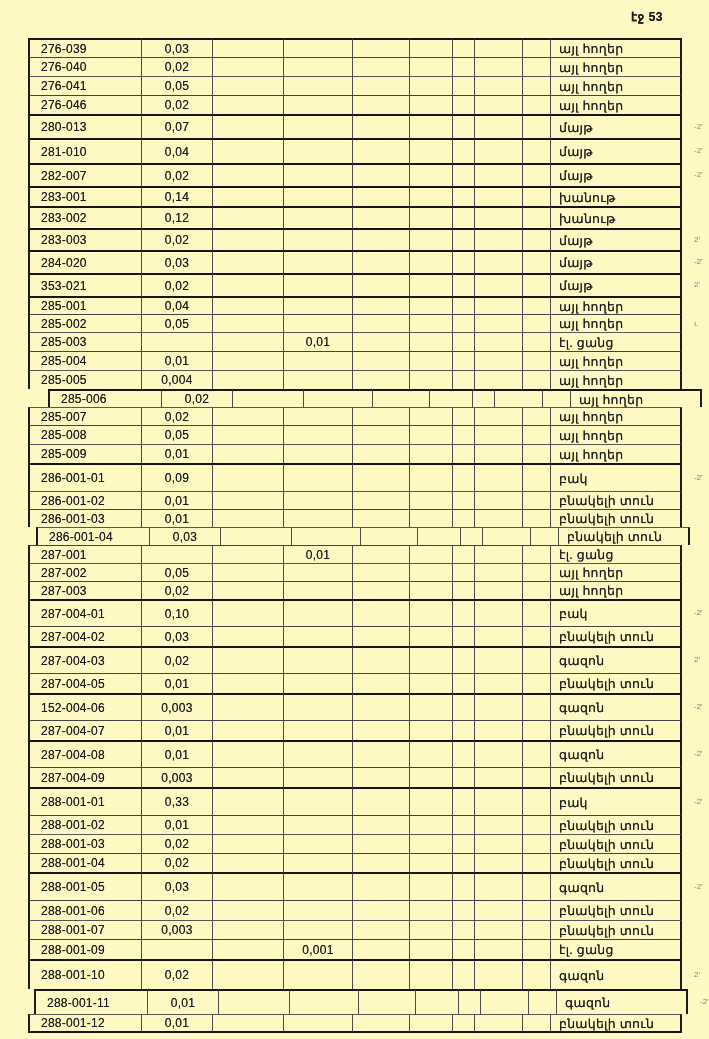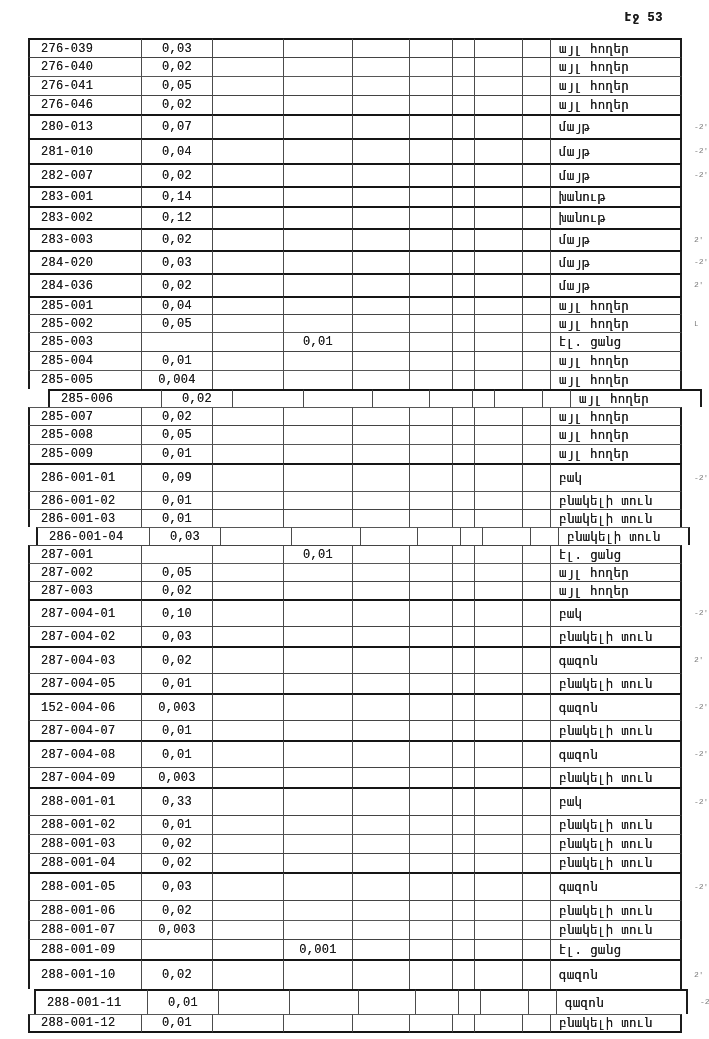--- a/index.html
+++ b/index.html
@@ -1,19 +1,19 @@
 <!DOCTYPE html>
 <html><head>
 <meta charset="utf-8">
 <style>
   html,body { margin:0; padding:0; background:#e8e8e8; }
   .page {
     position:relative; width:709px; height:1039px;
-    background:#ffffff; overflow:hidden;
-    font-family:Liberation Mono, monospace;
+    background:#fef9c3; overflow:hidden;
+    font-family:Liberation Sans, sans-serif;
     color:#1a1a1a;
   }
   .page-number {
     position:absolute; top:10px; right:46px;
     font-size:12px; font-weight:bold; letter-spacing:0.5px;
     text-shadow:0 0 0.5px rgba(0,0,0,0.8);
   }
   .table {
     position:absolute; left:28px; top:38px;
   }
@@ -187,21 +187,21 @@
         <div class="cell c4"></div>
         <div class="cell c5"></div>
         <div class="cell c6"></div>
         <div class="cell c7"></div>
         <div class="cell c8"></div>
         <div class="cell c9"></div>
         <div class="cell c10">մայթ</div>
         <div class="markcell">-2'</div>
       </div>
       <div class="row thick" style="height: 23px;">
-        <div class="cell c1">284-036</div>
+        <div class="cell c1">353-021</div>
         <div class="cell c2">0,02</div>
         <div class="cell c3"></div>
         <div class="cell c4"></div>
         <div class="cell c5"></div>
         <div class="cell c6"></div>
         <div class="cell c7"></div>
         <div class="cell c8"></div>
         <div class="cell c9"></div>
         <div class="cell c10">մայթ</div>
         <div class="markcell">2'</div>

